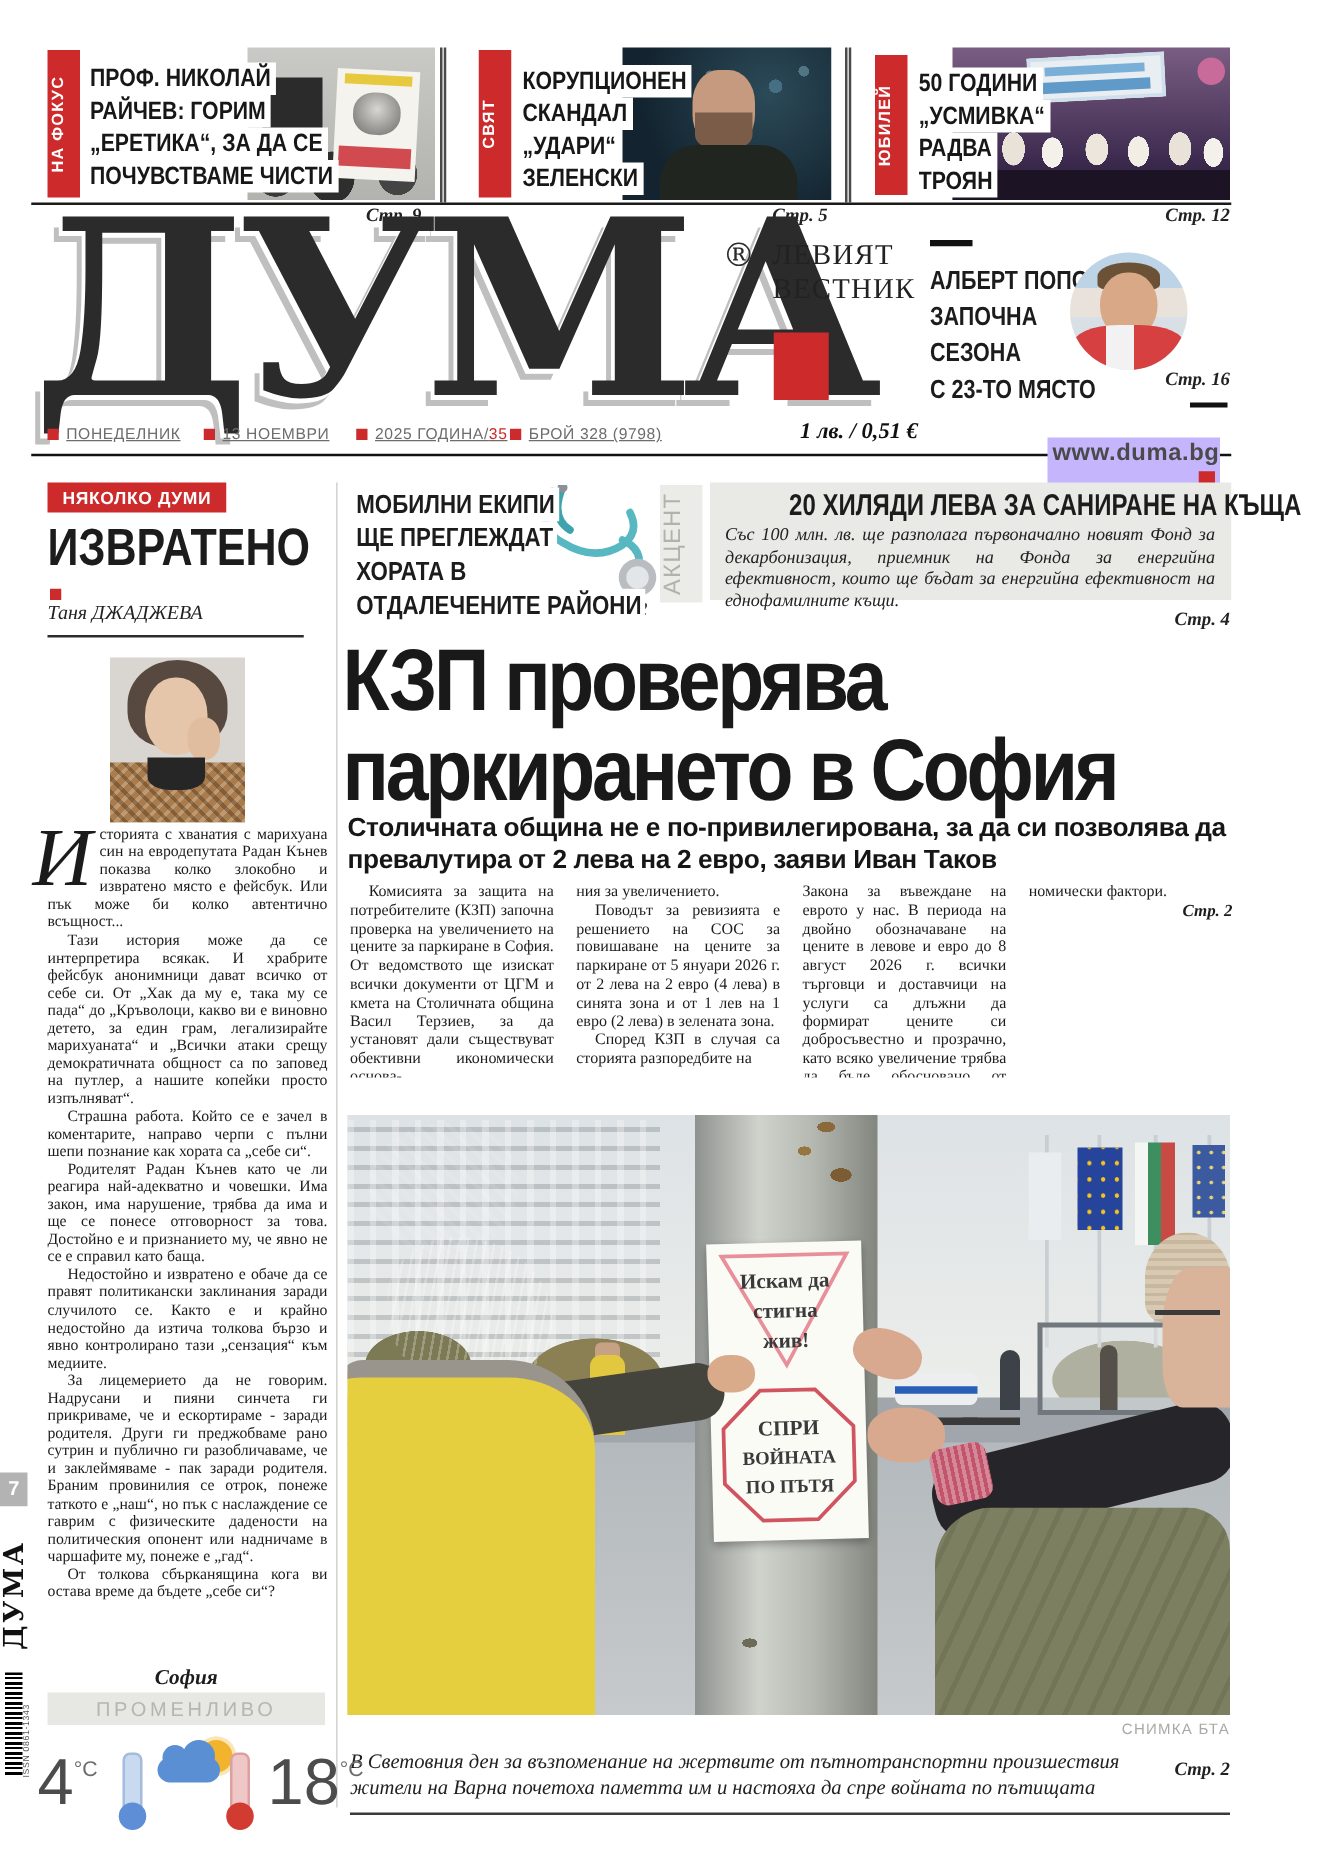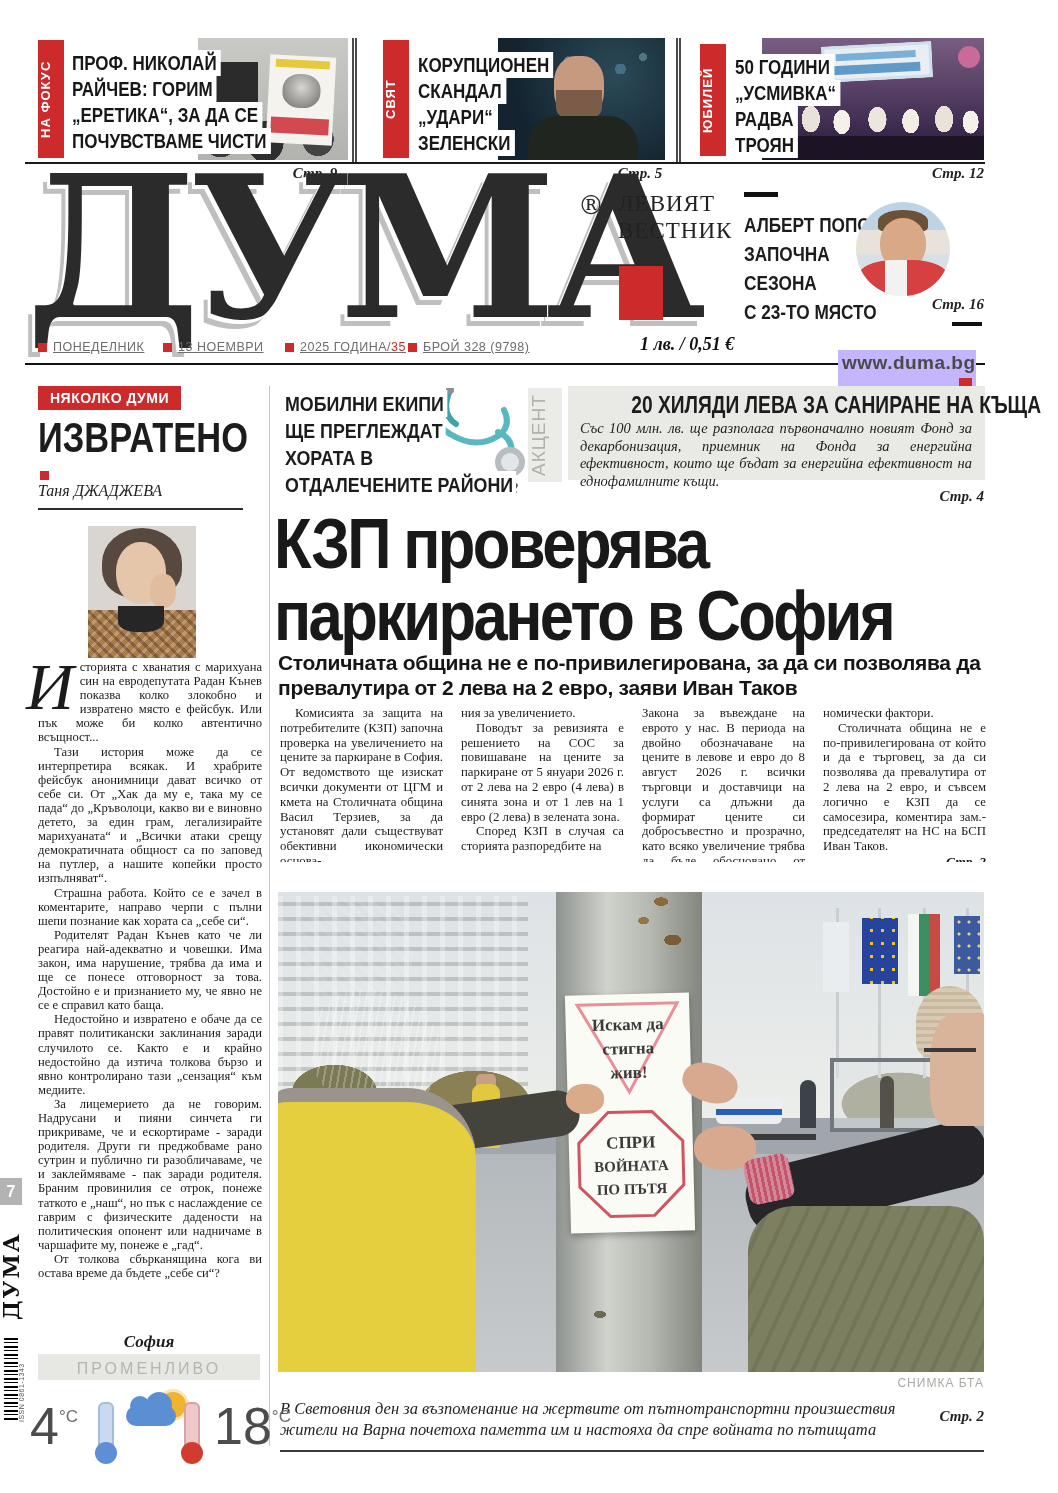--- a/index.html
+++ b/index.html
@@ -381,21 +381,20 @@
     <div class="ma-col">
       <p class="first">ния за увеличението.</p>
       <p>Поводът за ревизията е решението на СОС за повишаване на цените за паркиране от 5 януари 2026 г. от 2 лева на 2 евро (4 лева) в синята зона и от 1 лев на 1 евро (2 лева) в зелената зона.</p>
       <p>Според КЗП в случая са сторията разпоредбите на</p>
     </div>
     <div class="ma-col">
       <p class="first">Закона за въвеждане на еврото у нас. В периода на двойно обозначаване на цените в левове и евро до 8 август 2026 г. всички търговци и доставчици на услуги са длъжни да формират цените си добросъвестно и прозрачно, като всяко увеличение трябва да бъде обосновано от реални ико-</p>
     </div>
     <div class="ma-col">
       <p class="first">номически фактори.</p>
-      <p>Столичната община не е по-привилегирована от който и да е търговец, за да си позволява да превалутира от 2 лева на 2 евро, и съвсем логично е КЗП да се самосезира, коментира зам.-председателят на НС на БСП Иван Таков.</p>
       <div class="ma-colref">Стр. 2</div>
     </div>
   </div>
 
   <div class="abs photo">
     <div class="ph-sky"></div>
     <div class="ph-bldg"></div>
     <div class="ph-trees"></div>
     <div class="ph-road"></div>
     <div class="ph-ground"></div>

